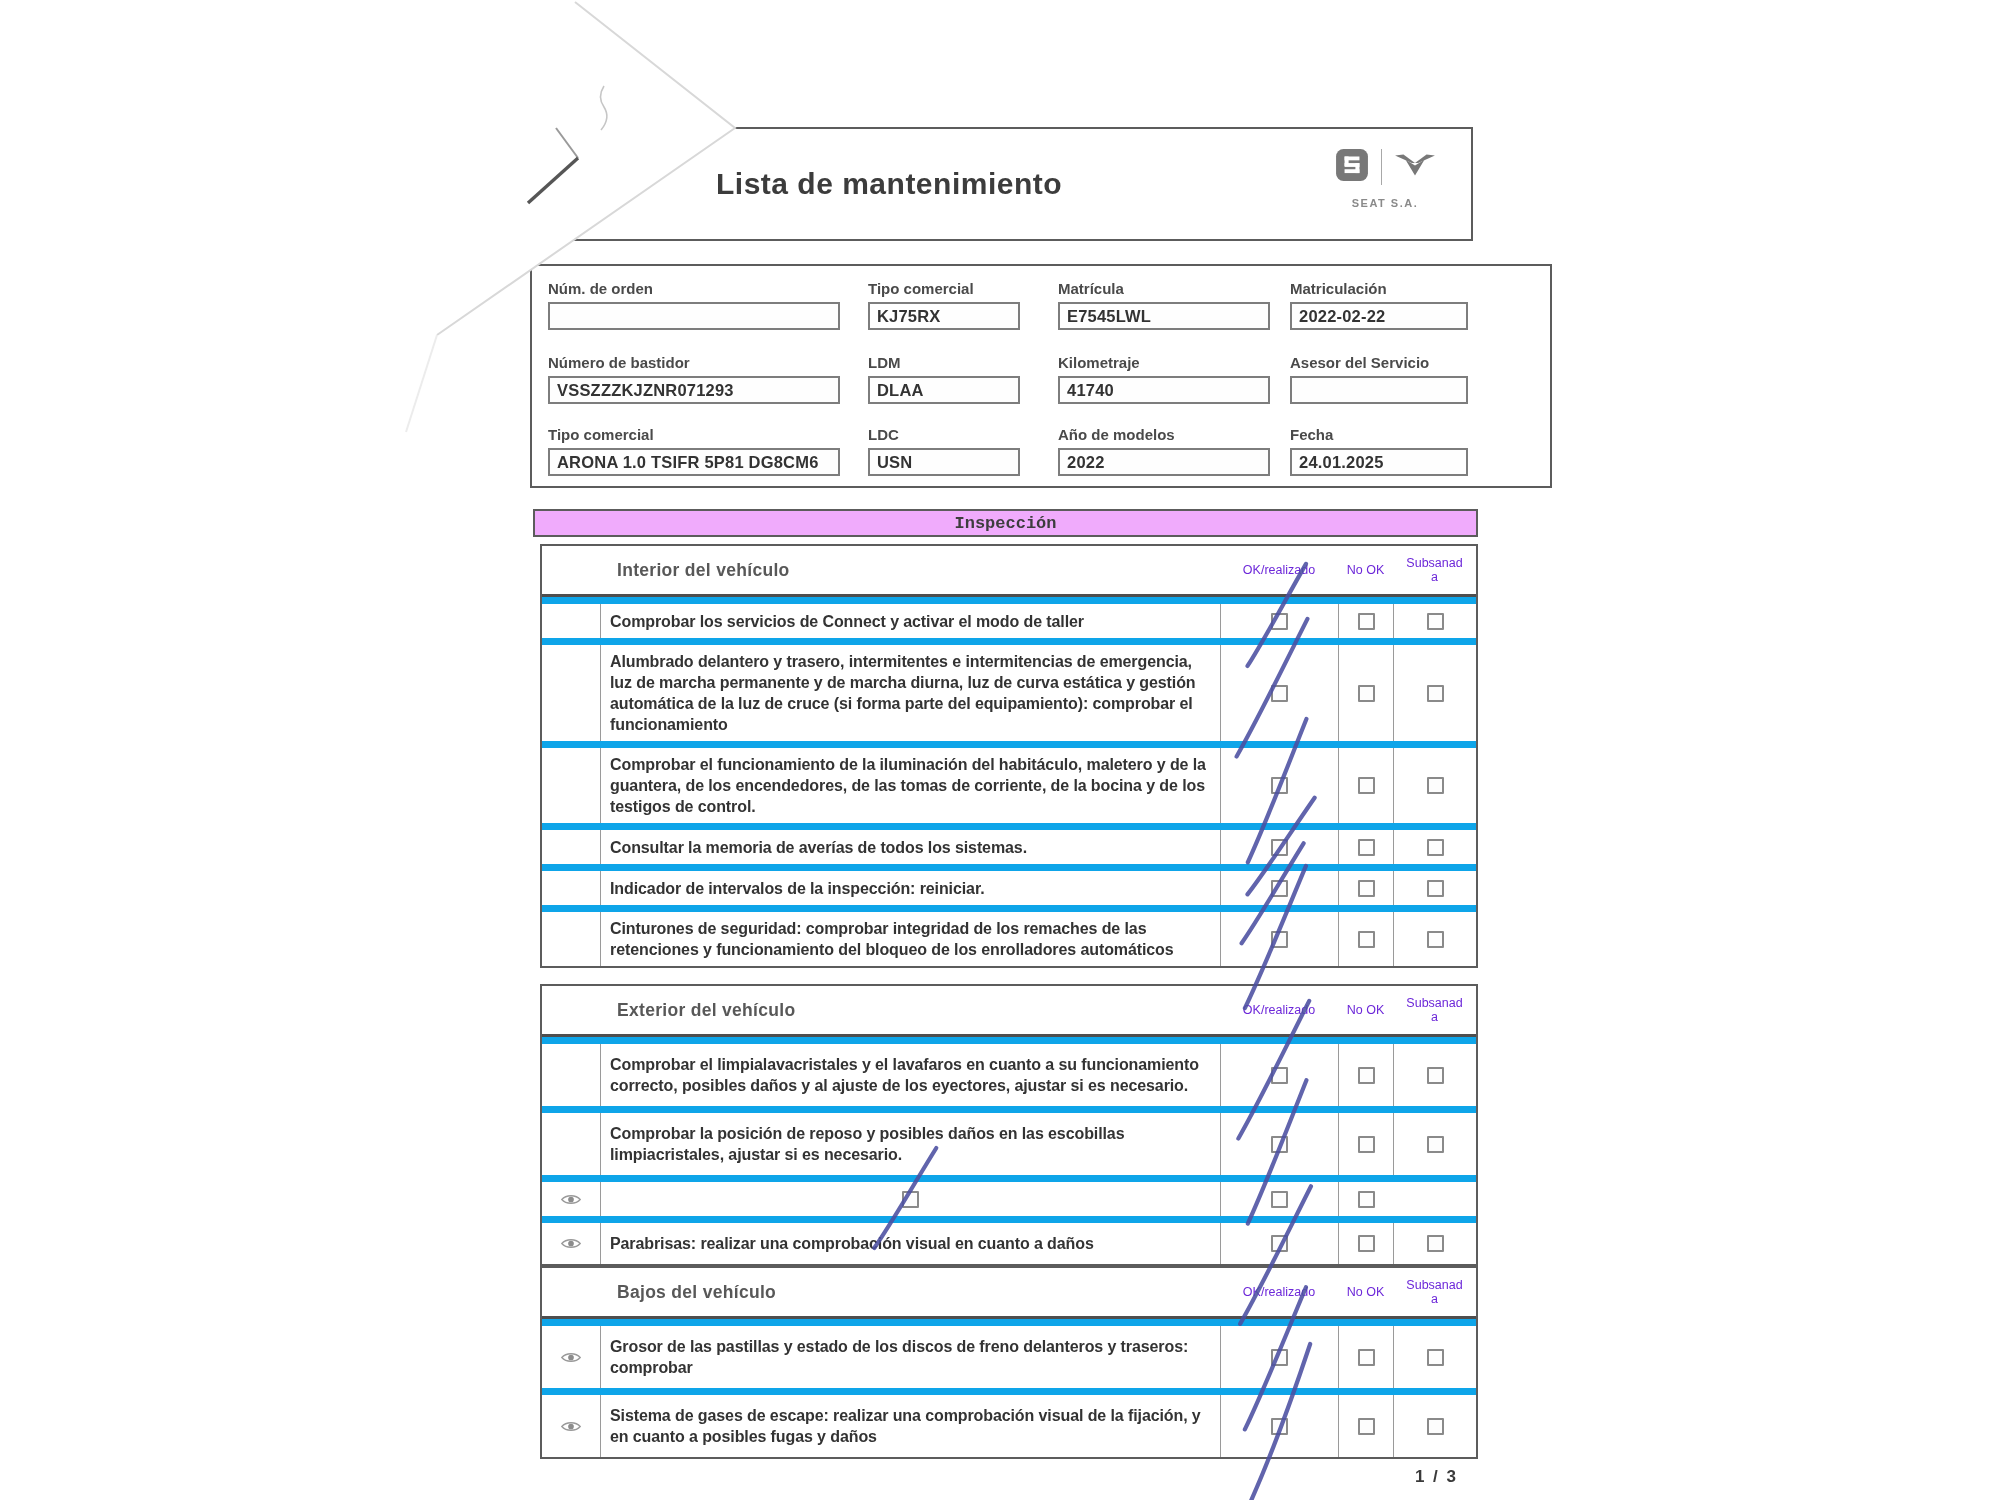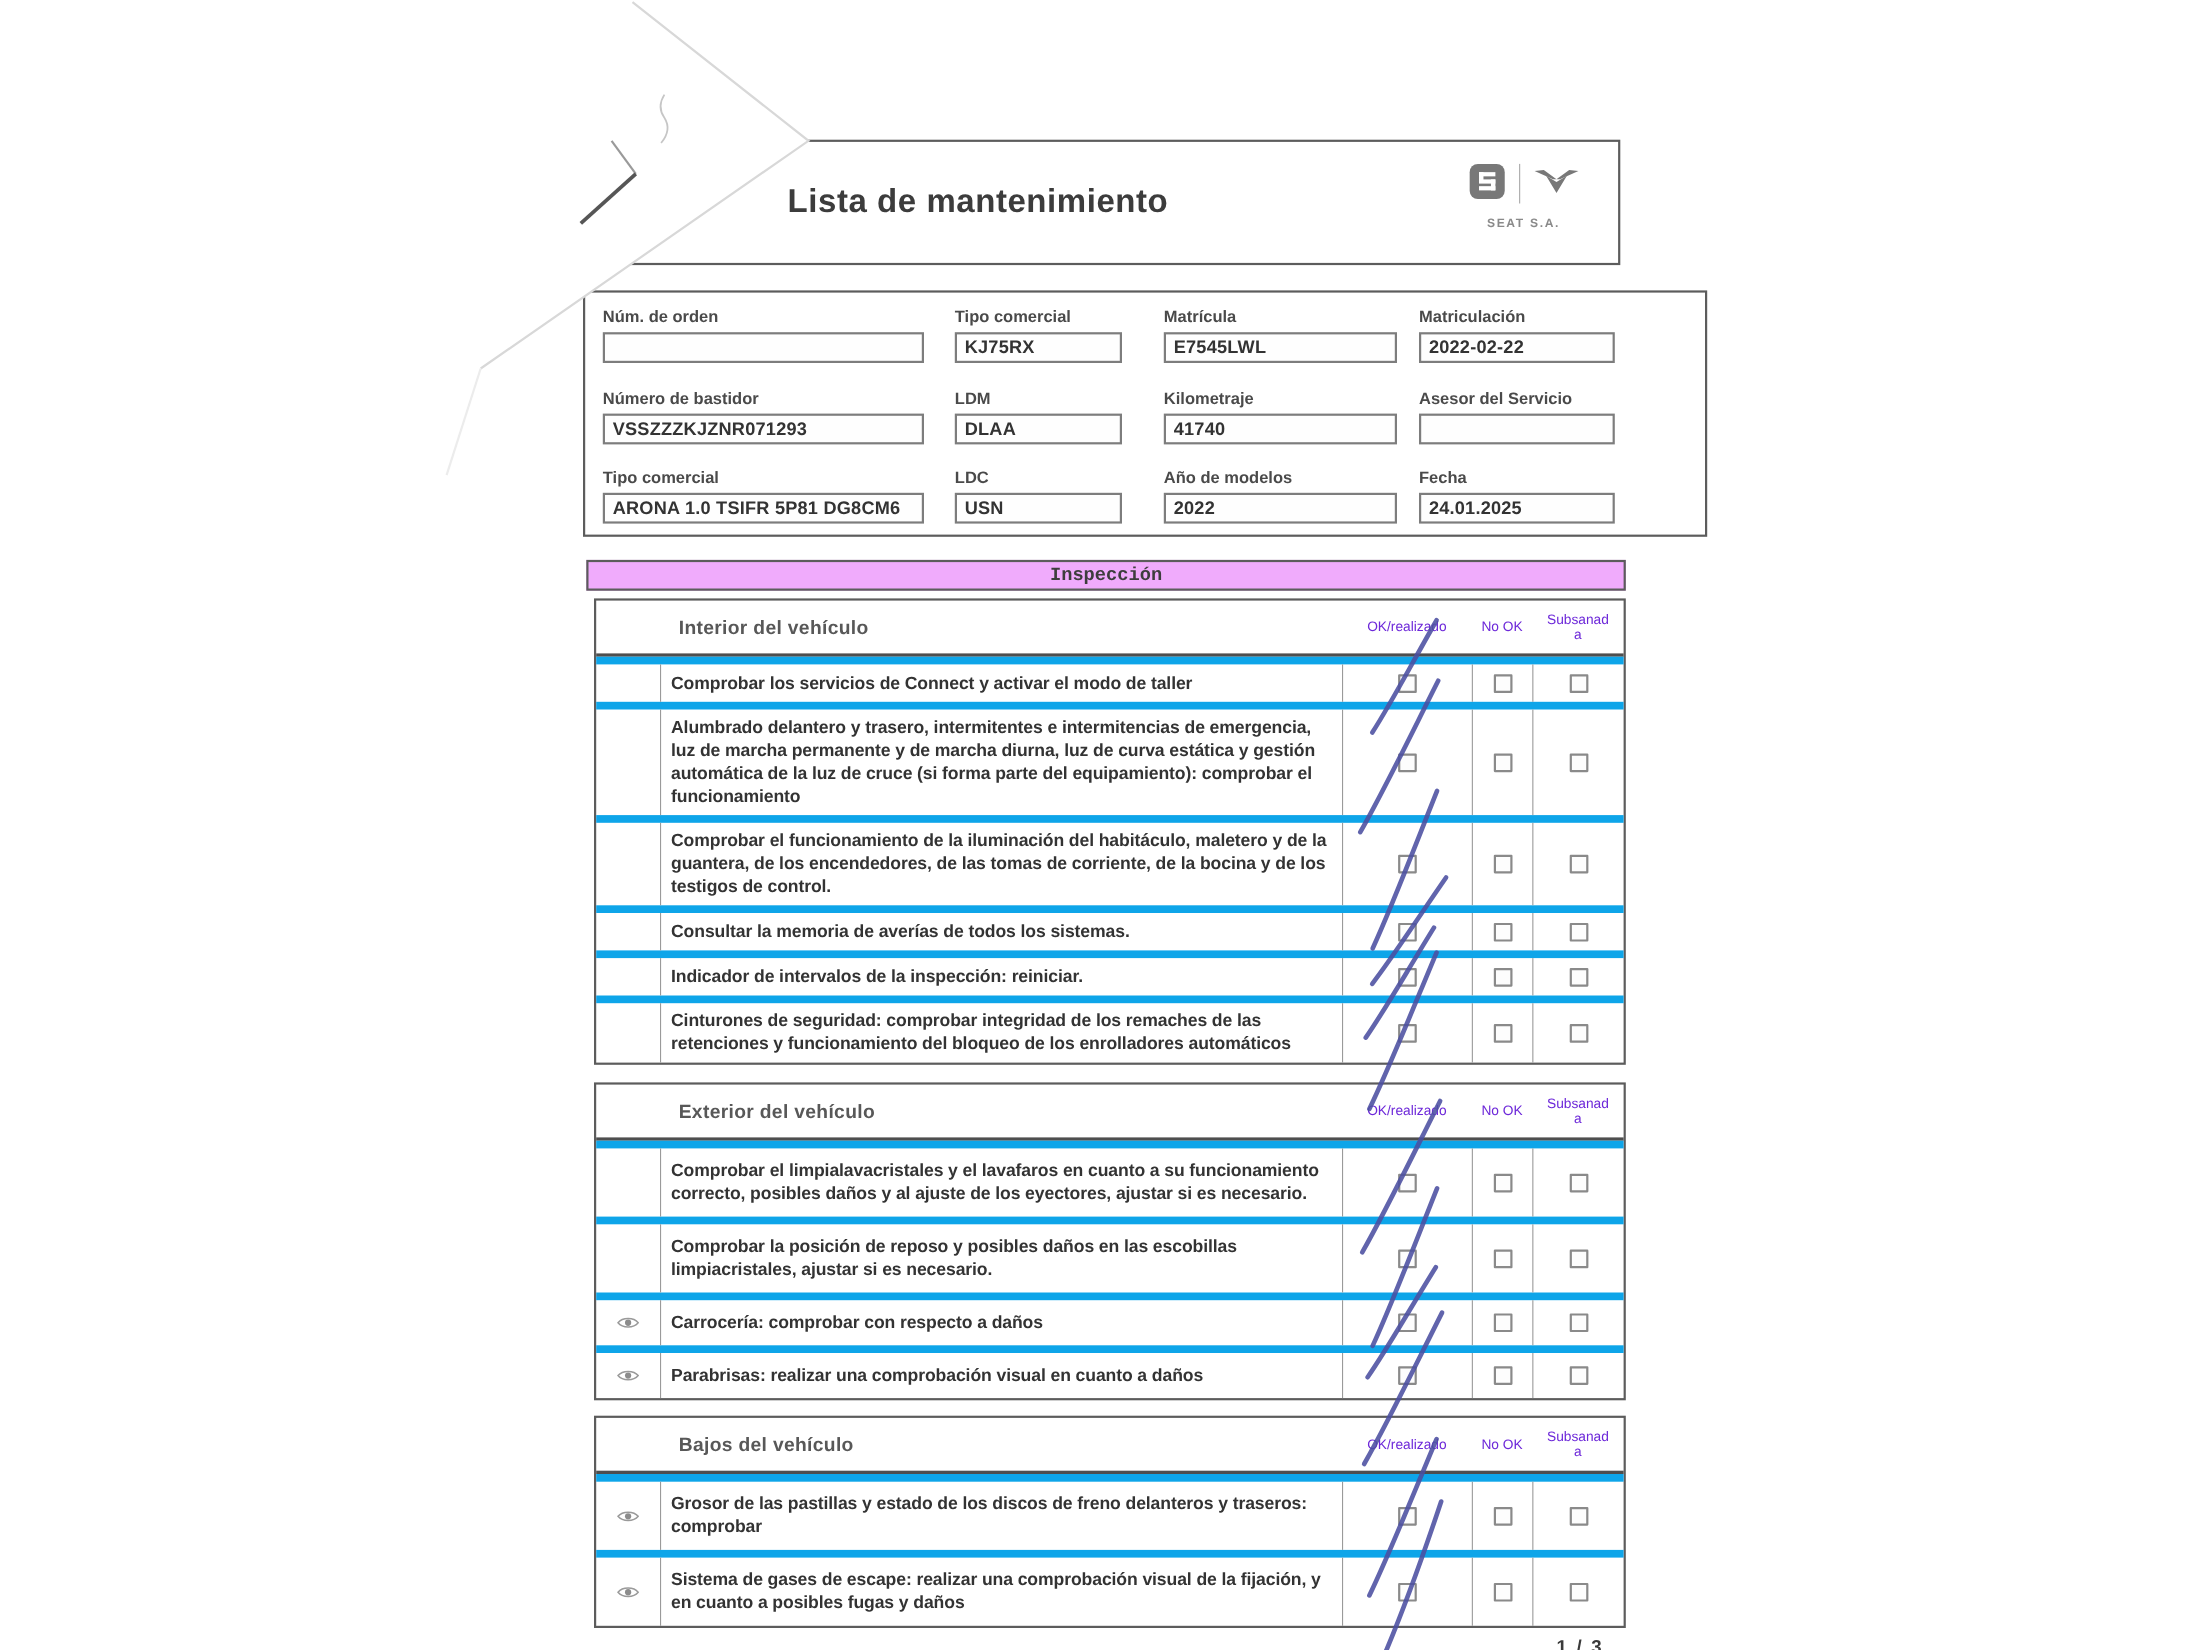--- a/index.html
+++ b/index.html
@@ -38,21 +38,21 @@
   .insp-bar{
     border:2px solid #5c5c5c;box-sizing:border-box;height:28px;background:#f0abfc;
     text-align:center;font-size:17px;font-weight:bold;color:#3d3d3d;line-height:25px;font-family:Liberation Mono, monospace;
   }
   .table{
     border:2px solid #5c5c5c;box-sizing:border-box;background:#fff;width:938px;
     margin-left:7px;
   }
   .t1{margin-top:7px;}
   .t2{margin-top:16px;}
-  .t3{margin-top:14px;}
+  .t3{}
   .thead{
     display:grid;grid-template-columns:58px 1fr 118px 55px 83px;
     border-bottom:3px solid #4e4e4e;min-height:48px;align-items:center;
   }
   .sec-title{
     grid-column:1 / span 2;padding-left:75px;
     font-size:17.5px;font-weight:bold;color:#585858;letter-spacing:.3px;
   }
   .hcol{font-size:12.5px;color:#6d28d9;text-align:center;line-height:14px;}
   .h-sub{width:60px;margin:0 auto;word-break:break-all;}
@@ -321,21 +321,20 @@
             <span class="cb"></span>
           </div>
       </div>
       <div class="trow pad10">
         <div class="c-icon">
           <svg class="eye-svg" width="22" height="15" viewBox="0 0 24 16">
               <path d="M2,8 C6.5,2.5 17.5,2.5 22,8 C17.5,13.5 6.5,13.5 2,8 Z" fill="none" stroke="#9a9a9a" stroke-width="1.5"></path>
               <circle cx="12" cy="8" r="3.1" fill="#8c8c8c"></circle>
             </svg>
         </div>
-        <div class="c-desc">Carrocería: comprobar con respecto a daños</div>
         <div class="c-chk">
             <span class="cb"></span>
           <svg class="tick a" viewBox="0 0 84 126" style="transform:translate(-58%,-50%);">
               <path d="M12,112 C30,86 48,54 74,12"></path>
             </svg>
         </div>
         <div class="c-chk">
             <span class="cb"></span>
           </div>
         <div class="c-chk">

